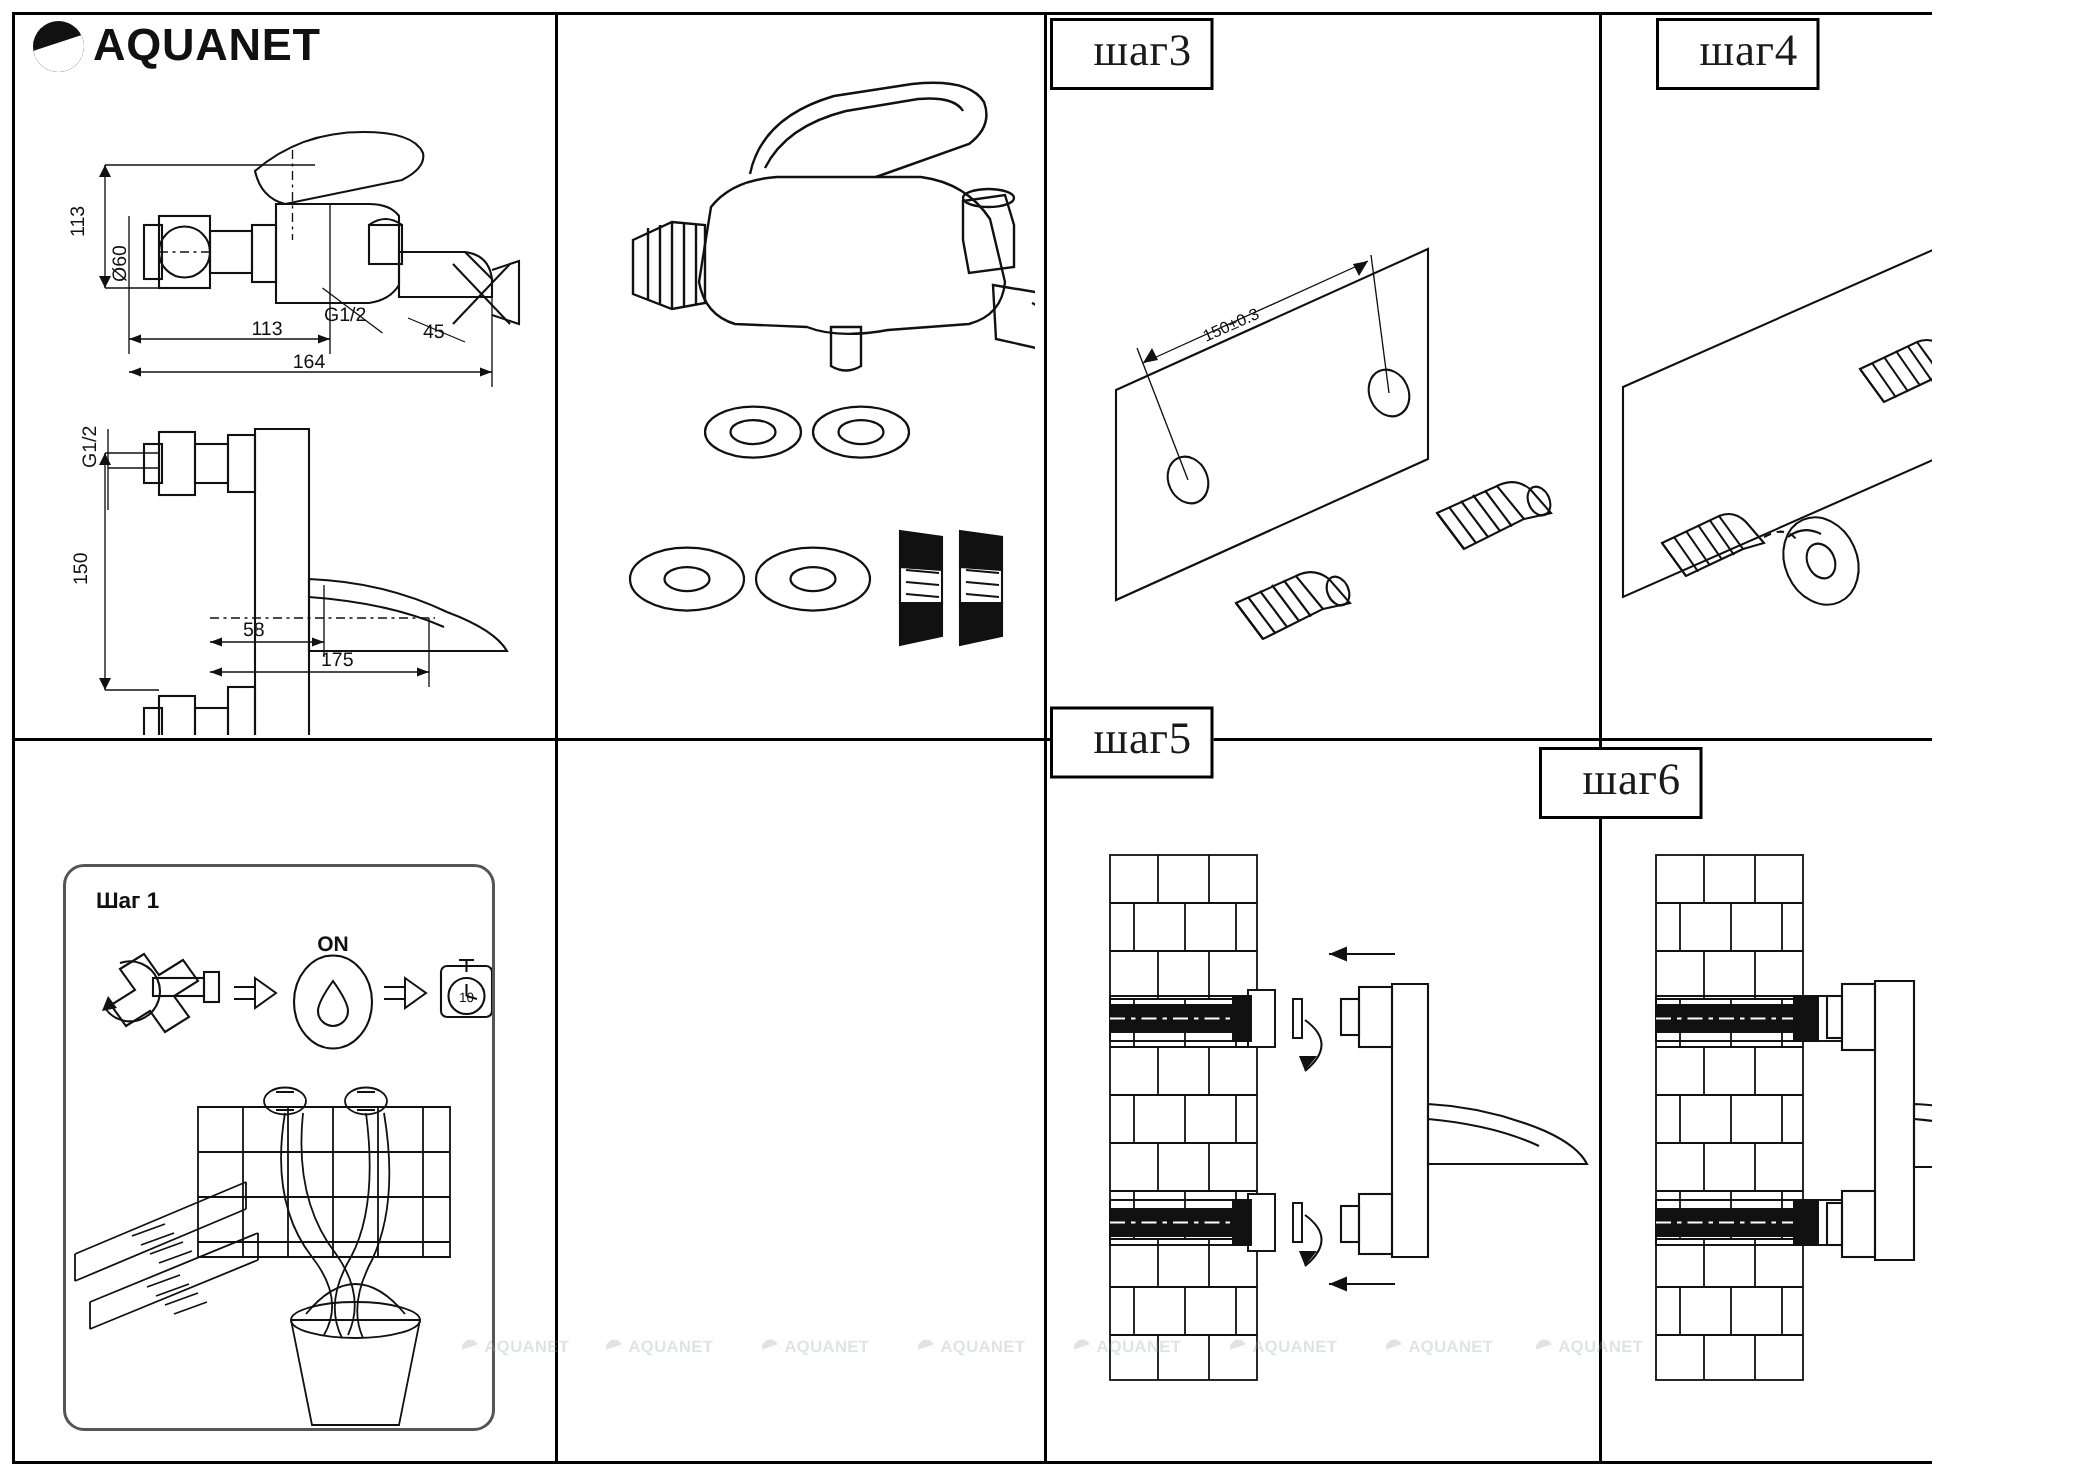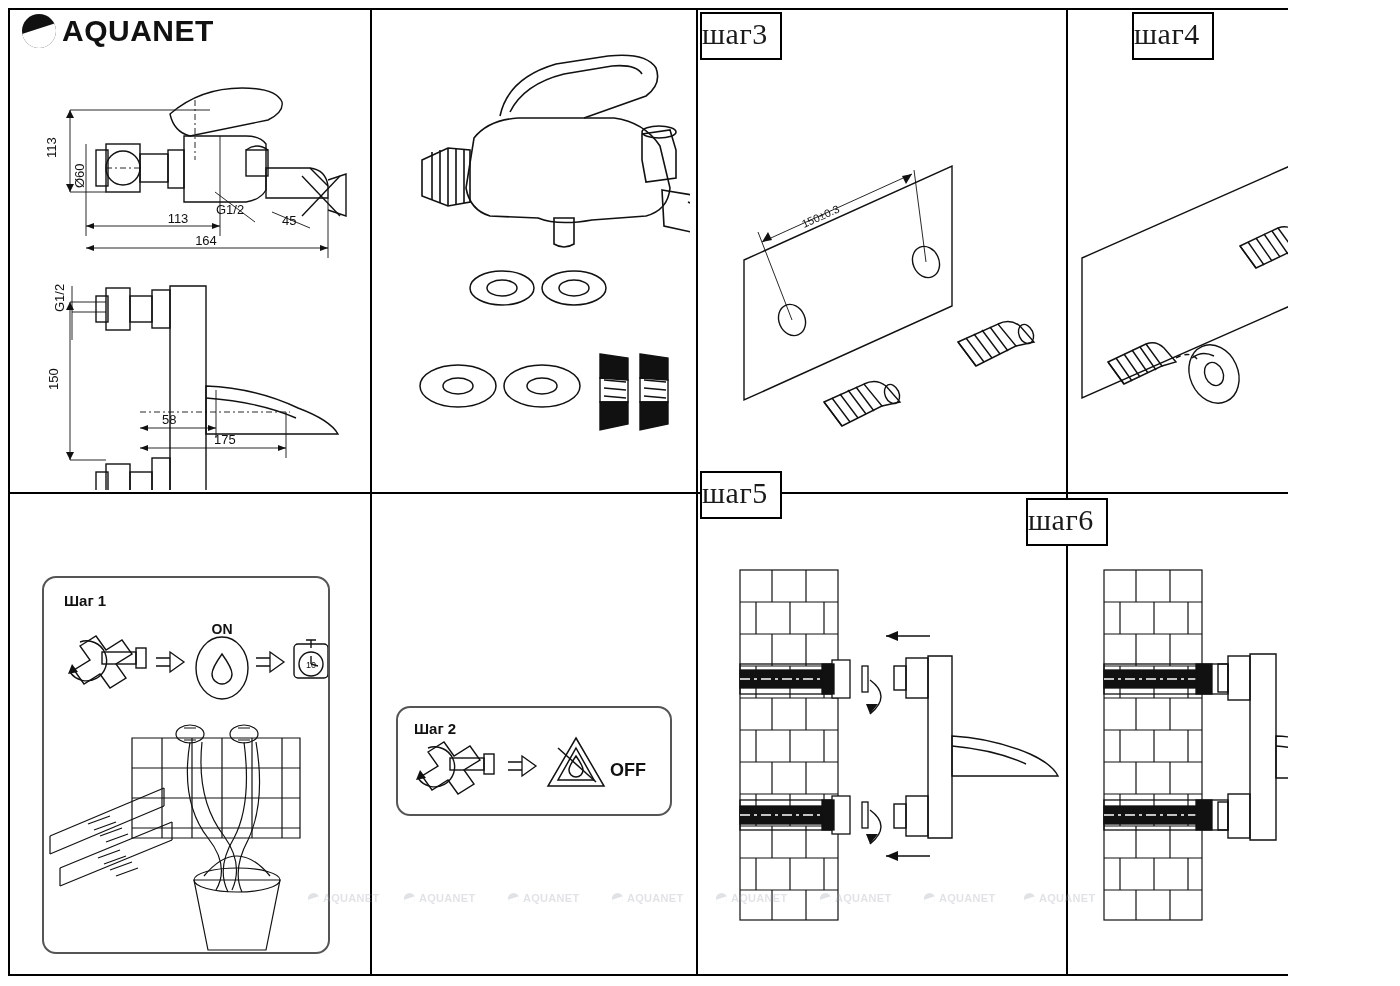--- a/index.html
+++ b/index.html
@@ -46,21 +46,21 @@
     box-sizing: border-box;
   }
   
   .step-tag {
     position: absolute;
     border: 2px solid #000;
     background: #fff;
     font-family: "Liberation Serif", serif;
     font-size: 30px;
     line-height: 1;
-    padding: 5px 12px 9px 0;
+    padding: 5px 12px 9px 27px;
     letter-spacing: 0.5px;
     text-align: right;
   }
   
   .logo {
     position: absolute;
     left: 22px;
     top: 14px;
     display: flex;
     align-items: center;
@@ -336,21 +336,21 @@
         <line x1="62" y1="132" x2="212" y2="64"></line>
       </g>
       <g fill="#111" stroke="none">
         <polygon points="62,132 72,130 68,122"></polygon>
         <polygon points="212,64 202,66 206,74"></polygon>
       </g>
       <text class="small-txt" x="104" y="118" transform="rotate(-24 104 118)">150±0.3</text>
     </svg>
   </div>
 
-  <div class="step-tag" style="left:1132px;top:12px">шаг4</div>
+  <div class="step-tag" style="left:1104px;top:12px">шаг4</div>
   <div class="cell" style="left:1072px;top:110px;width:320px;height:330px">
     <svg width="320" height="330" viewBox="0 0 320 330">
       <g fill="none" stroke="#111" stroke-width="1.4">
         <path d="M10 148 L218 56 L218 196 L10 288 Z"></path>
 
         <g>
           <path d="M168 136 L206 118 L222 140 L184 158 Z"></path>
           <path d="M168 136 L184 158"></path>
           <path d="M176 132 L192 155 M184 128 L200 151 M192 124 L208 147 M200 121 L216 144"></path>
           <path d="M206 118 Q216 114 224 122 L236 136 L222 140"></path>
@@ -433,44 +433,20 @@
         <path d="M6 258 L120 210 M6 276 L120 228"></path>
         <path d="M6 258 L6 276 M120 210 L120 228"></path>
         <path d="M44 246 L66 238 M50 252 L72 244 M56 258 L78 250 M62 264 L84 256"></path>
         <path d="M16 290 L128 244 M16 308 L128 262"></path>
         <path d="M16 290 L16 308 M128 244 L128 262"></path>
         <path d="M54 280 L76 272 M60 286 L82 278 M66 292 L88 284 M72 298 L94 290"></path>
       </g>
     </svg>
   </div>
 
-  <div class="card" style="left:396px;top:706px;width:276px;height:110px">
-    <div class="card-title" style="position:absolute;left:16px;top:12px">Шаг 2</div>
-    <svg width="272" height="106" viewBox="0 0 272 106" style="position:absolute;left:0;top:0">
-      <g fill="none" stroke="#111" stroke-width="1.4">
-        <path d="M30 44 L46 34 L56 48 L72 38 L82 52 L66 62 L76 76 L60 86 L50 72 L34 82 L24 68 L40 58 Z"></path>
-        <rect x="52" y="50" width="34" height="12"></rect>
-        <rect x="86" y="46" width="10" height="20"></rect>
-        <path d="M20 70 a20 20 0 1 0 10 -30"></path>
-      </g>
-      <polygon points="18,72 28,70 22,62" fill="#111"></polygon>
-      <g fill="none" stroke="#111" stroke-width="1.3">
-        <path d="M110 54 L124 54 M110 62 L124 62"></path>
-        <polygon points="124,48 138,58 124,68" fill="#fff"></polygon>
-      </g>
-
-      <g fill="none" stroke="#111" stroke-width="1.5">
-        <path d="M178 30 L206 78 L150 78 Z"></path>
-        <path d="M178 40 L196 72 L160 72 Z"></path>
-        <path d="M178 48 q7 10 7 14 a7 7 0 0 1 -14 0 q0 -4 7 -14 Z"></path>
-        <line x1="160" y1="40" x2="198" y2="74"></line>
-      </g>
-      <text x="212" y="68" style="font-size:18px;font-weight:bold">OFF</text>
-    </svg>
-  </div>
 
   <div class="step-tag" style="left:700px;top:471px">шаг5</div>
   <div class="cell" style="left:700px;top:560px;width:360px;height:370px">
     <svg width="360" height="370" viewBox="0 0 360 370">
 
       <g fill="none" stroke="#111" stroke-width="1.2">
         <rect x="40" y="10" width="98" height="350"></rect>
         <line x1="40" y1="42" x2="138" y2="42"></line>
         <line x1="40" y1="74" x2="138" y2="74"></line>
         <line x1="40" y1="106" x2="138" y2="106"></line>

